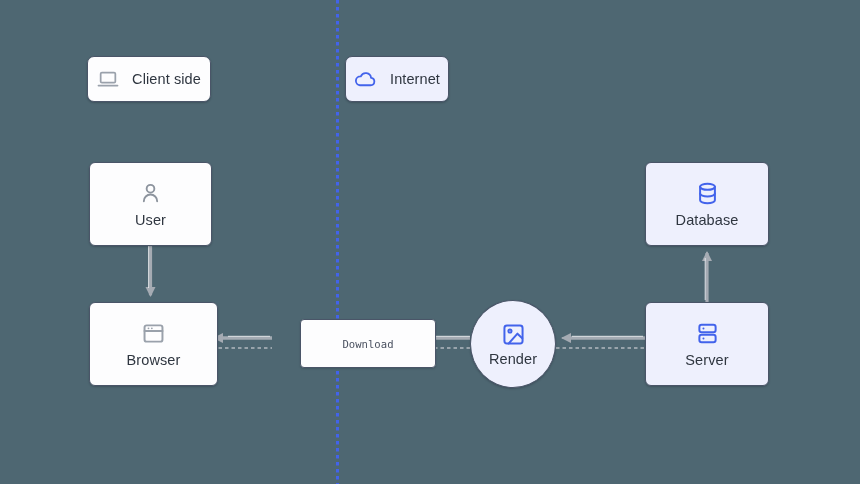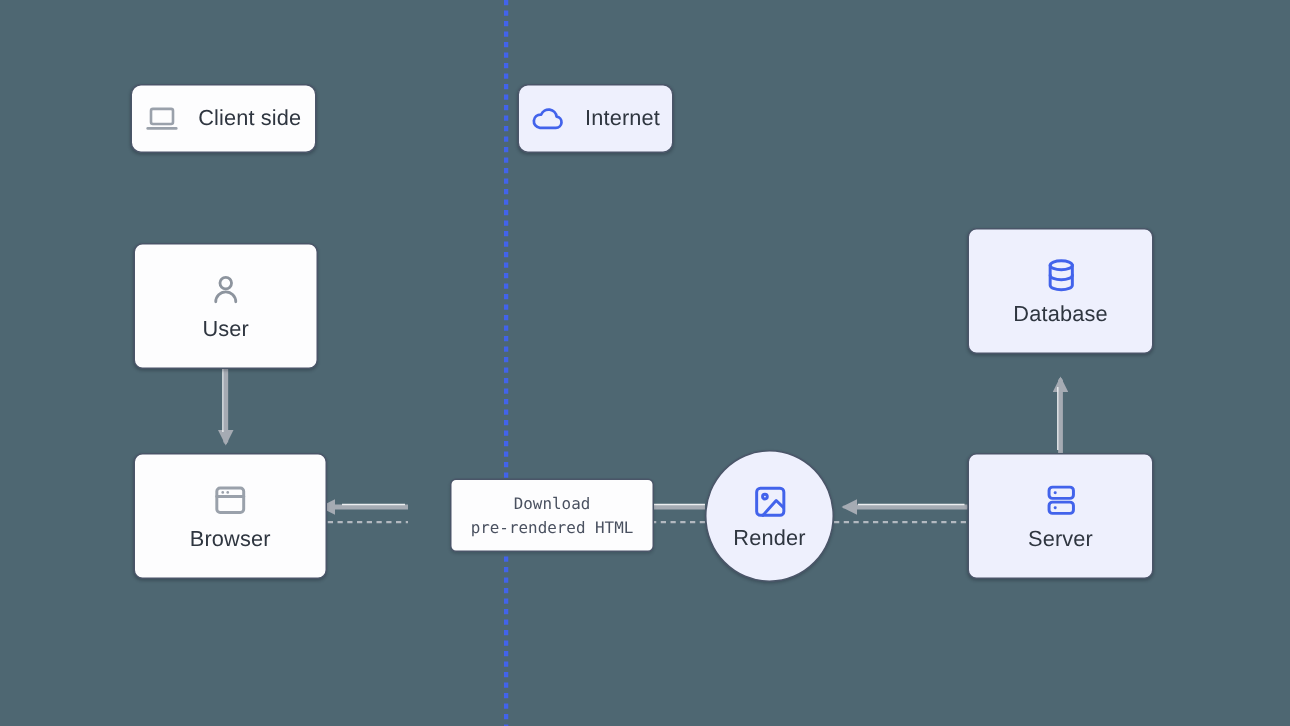--- a/index.html
+++ b/index.html
@@ -63,21 +63,21 @@
   .rect { border-radius: 6px; text-align: right; }
   #node-user {
     left: 89px; top: 162px; width: 123px; height: 84px;
     background: #fdfdfe;
   }
   #node-browser {
     left: 89px; top: 302px; width: 129px; height: 84px;
     background: #fdfdfe;
   }
   #node-database {
-    left: 645px; top: 152px; width: 124px; height: 84px;
+    left: 645px; top: 162px; width: 124px; height: 84px;
     background: #eef0fd;
   }
   #node-server {
     left: 645px; top: 302px; width: 124px; height: 84px;
     background: #eef0fd;
   }
 
   
   #node-render {
     left: 470px; top: 300px; width: 86px; height: 88px;
@@ -234,14 +234,13 @@
       <ellipse cx="12" cy="5.6" rx="7.1" ry="2.9"></ellipse>
       <path d="M4.9 5.6v12.8c0 1.6 3.18 2.9 7.1 2.9s7.1-1.3 7.1-2.9V5.6"></path>
       <path d="M4.9 12c0 1.6 3.18 2.9 7.1 2.9s7.1-1.3 7.1-2.9"></path>
     </svg>
   </span>
   <span class="label">Database</span>
 </div>
 
 <div id="edge-label-download">
   <span>Download</span>
-  <span>pre-rendered HTML</span>
 </div>
 
 </body></html>

